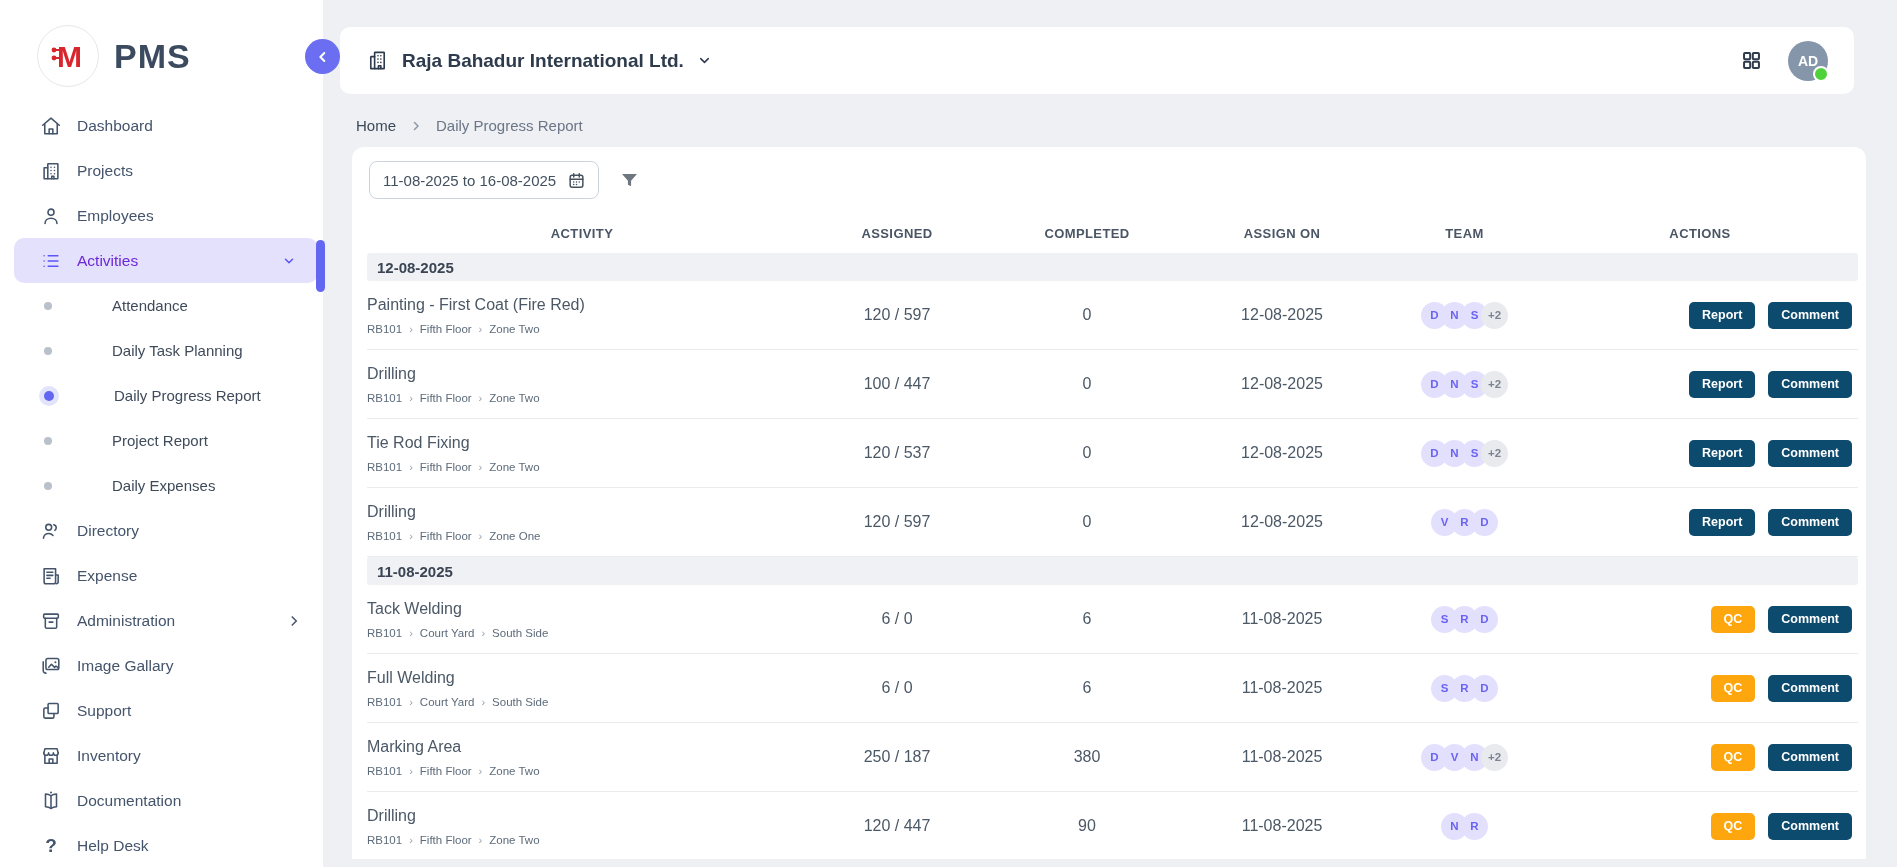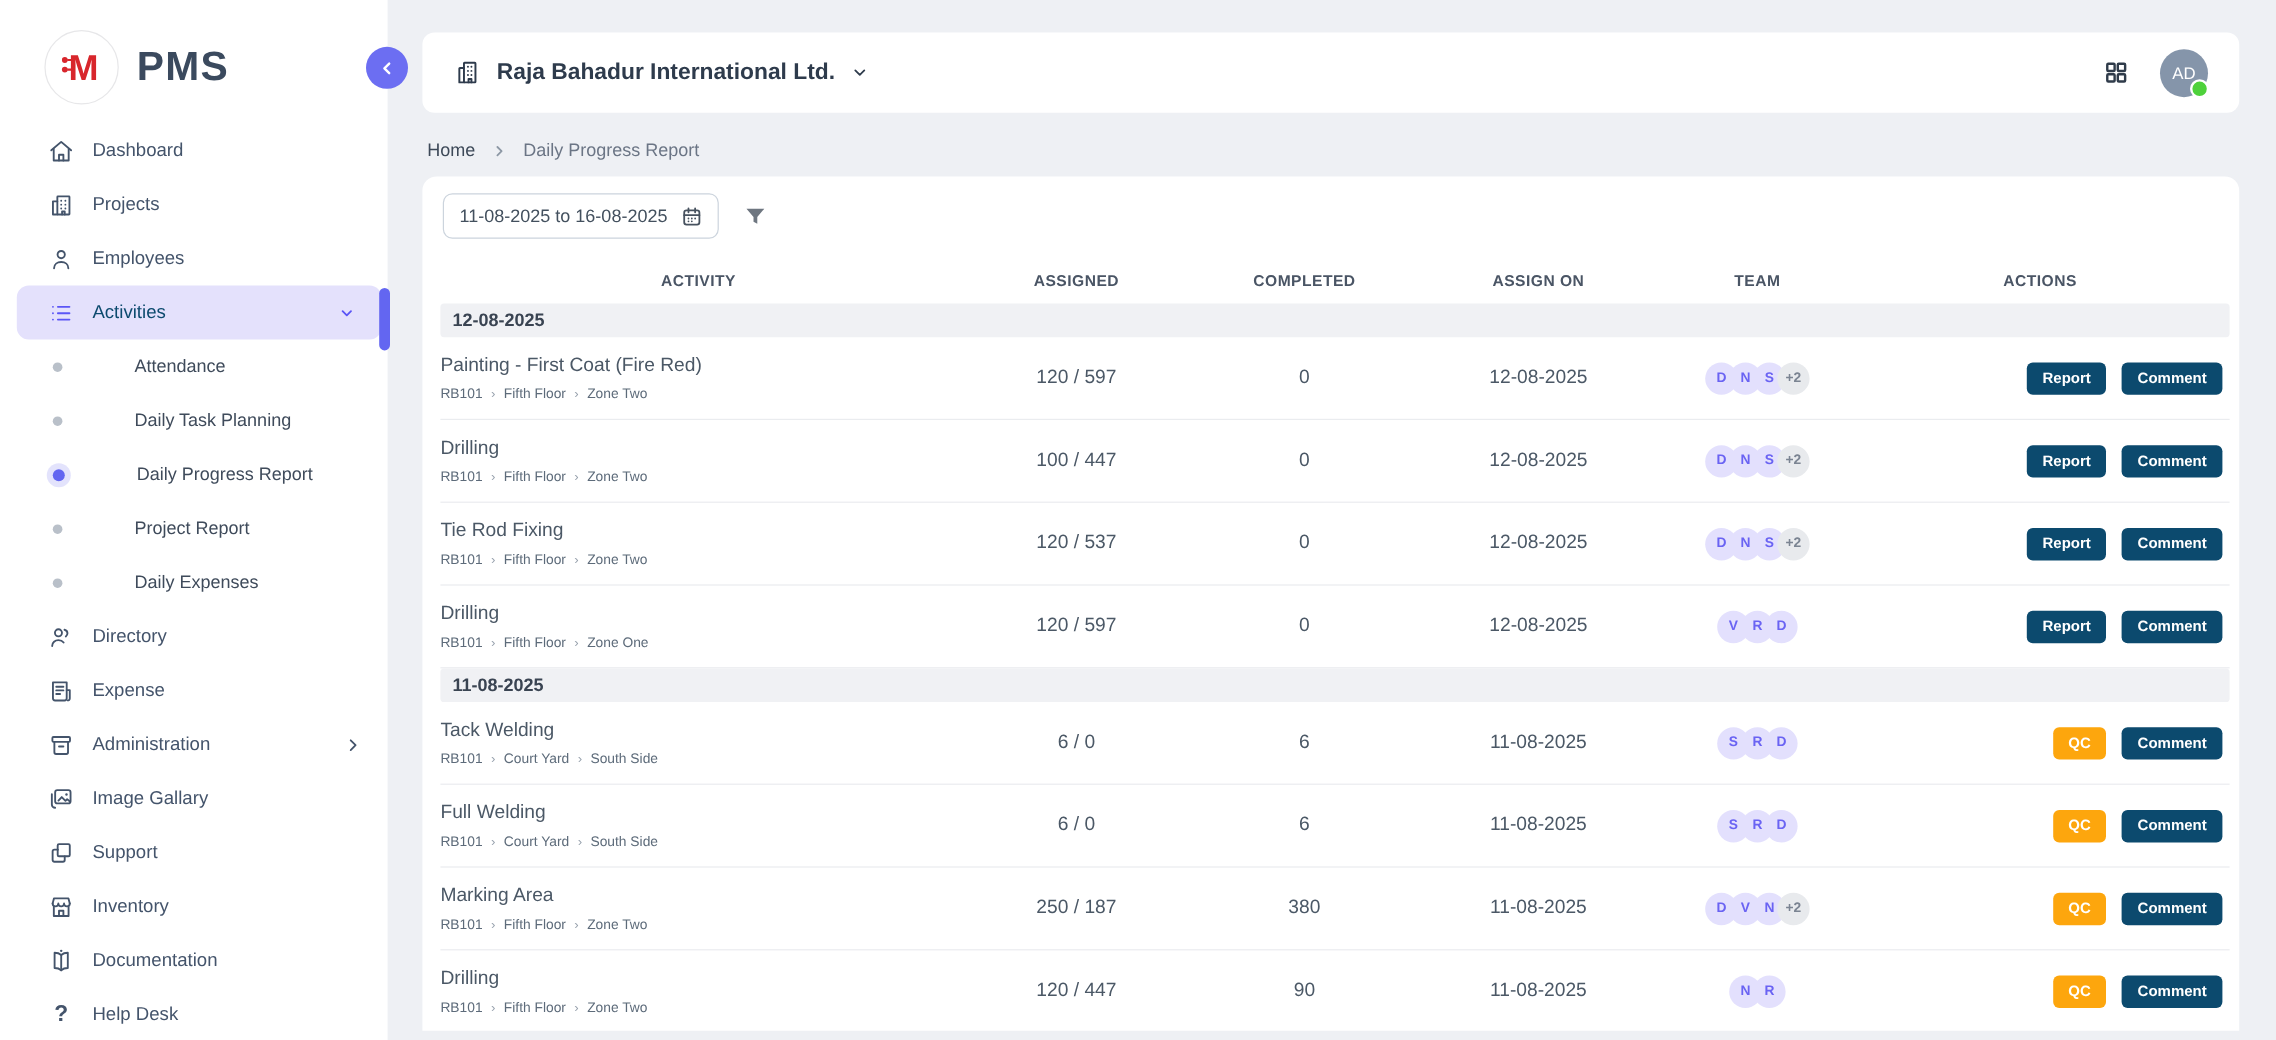--- a/index.html
+++ b/index.html
@@ -16,38 +16,38 @@
   
   .sidebar { position:absolute; left:0; top:0; width:323px; height:867px; background:#ffffff; z-index:2; }
   .logo-row { display:flex; align-items:center; gap:15px; padding:25px 0 6px 37px; }
   .logo-circle { width:62px; height:62px; border-radius:50%; border:1px solid #e7e7e9; display:flex; align-items:center; justify-content:center; background:#fff; }
   .brand-name { font-size:34px; font-weight:700; color:#3b4a5e; letter-spacing:1px; }
 
   .menu { margin-top:10px; }
   .menu-item { height:45px; display:flex; align-items:center; padding:0 22px 0 40px; color:#44546b; font-size:15.5px; cursor:pointer; }
   .menu-item .mi-icon { width:22px; height:22px; margin-right:15px; flex:none; color:#44546b; }
   .menu-item .mi-caret { margin-left:auto; color:#44546b; }
-  .menu-item.active-pill { margin:0 5px 0 14px; padding:0 22px 0 26px; background:#e4e1fc; border-radius:10px; color:#0c4a6e; }
+  .menu-item.active-pill { margin:0 5px 0 14px; padding:0 22px 0 26px; background:#e4e1fc; border-radius:10px; color:#6d28d9; }
   .menu-item.active-pill .mi-icon, .menu-item.active-pill .mi-caret { color:#5b55f6; }
 
   .sub-item { height:45px; display:flex; align-items:center; padding-left:44px; font-size:15px; color:#3f4b5b; cursor:pointer; }
   .sub-dot { width:8px; height:8px; border-radius:50%; background:#b9c0c9; flex:none; }
   .sub-dot.active { width:10px; height:10px; background:#6366f1; box-shadow:0 0 0 5px rgba(99,102,241,.18); }
   .sub-label { margin-left:60px; }
 
   .edge-indicator { position:absolute; left:316px; top:240px; width:9px; height:52px; background:#6366f1; border-radius:5px; z-index:5; }
   .collapse-btn { position:absolute; left:305px; top:39px; width:35px; height:35px; border-radius:50%; background:#6c6ef2; display:flex; align-items:center; justify-content:center; z-index:6; cursor:pointer; border:none; }
 
   
-  .topbar { position:absolute; left:352px; top:27px; width:1514px; height:67px; background:#fff; border-radius:10px; display:flex; align-items:center; padding:0 26px; z-index:1; }
+  .topbar { position:absolute; left:340px; top:27px; width:1514px; height:67px; background:#fff; border-radius:10px; display:flex; align-items:center; padding:0 26px; z-index:1; }
   .company { display:flex; align-items:center; gap:13px; cursor:pointer; color:#2e3b4c; }
   .company-name { font-size:19px; font-weight:700; color:#2e3b4c; }
   .topbar-right { margin-left:auto; display:flex; align-items:center; gap:26px; }
   .grid-btn { color:#2f3b4a; cursor:pointer; background:none; border:none; }
-  .avatar { position:relative; width:40px; height:40px; border-radius:50%; background:#8595aa; color:#fff; font-size:14px; font-weight:400; display:flex; align-items:center; justify-content:center; cursor:pointer; }
+  .avatar { position:relative; width:40px; height:40px; border-radius:50%; background:#8595aa; color:#fff; font-size:14px; font-weight:700; display:flex; align-items:center; justify-content:center; cursor:pointer; }
   .avatar::after { content:""; position:absolute; right:-1px; bottom:-1px; width:12px; height:12px; border-radius:50%; background:#4ed13b; border:2px solid #fff; }
 
   .breadcrumb { position:absolute; left:356px; top:117px; display:flex; align-items:center; gap:14px; font-size:15px; }
   .bc-home { color:#3d4958; cursor:pointer; }
   .bc-sep { color:#8d98a5; }
   .bc-current { color:#6b7585; }
 
   .content { position:absolute; left:352px; top:147px; width:1514px; height:712px; background:#fff; border-radius:12px 12px 0 0; padding:14px 8px 0 15px; overflow:hidden; }
 
   .filter-row { display:flex; align-items:center; height:38px; margin-left:2px; }

